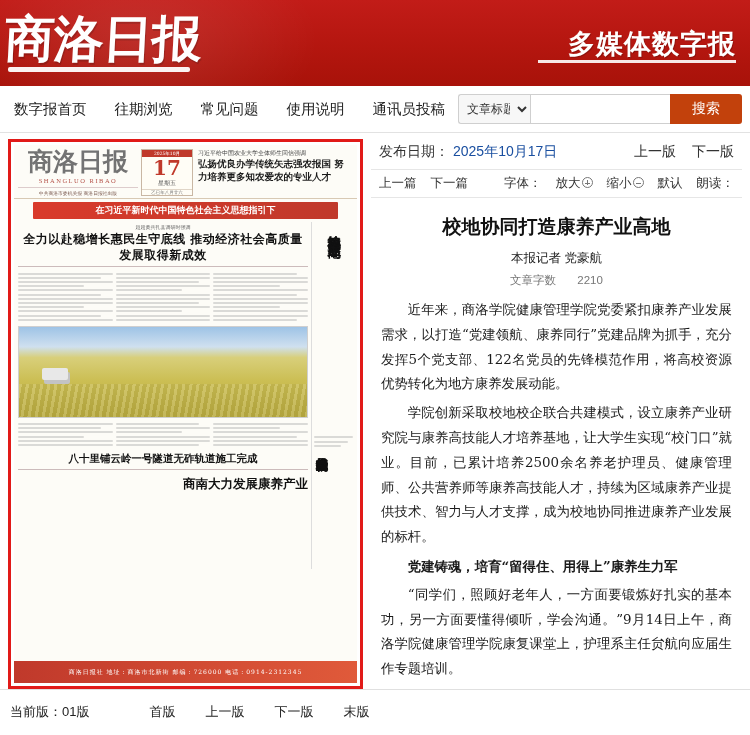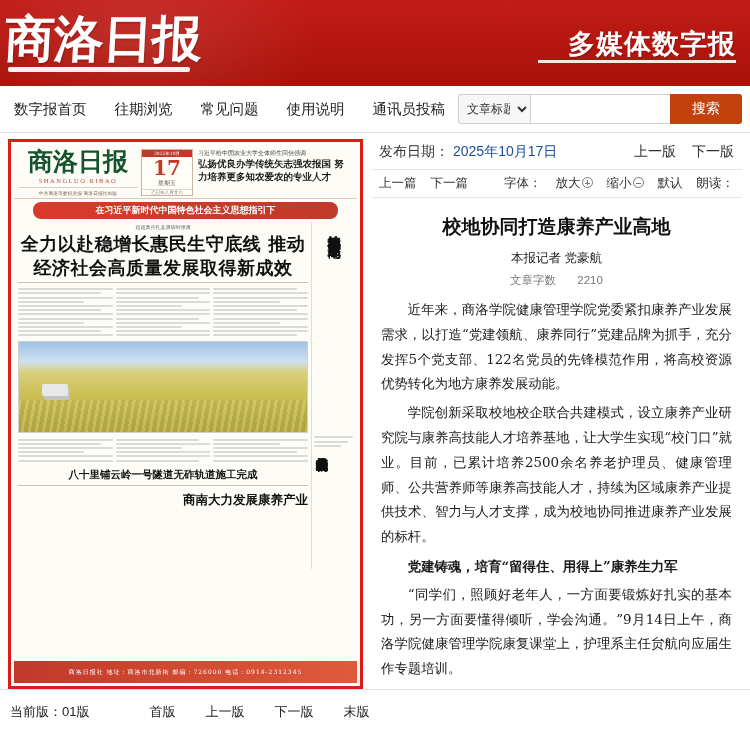--- a/index.html
+++ b/index.html
@@ -163,21 +163,21 @@
     border-bottom: 1px solid #d8c9b4;
   }
   .p-nameplate {
     width: 120px;
     text-align: center;
     flex: none;
   }
   .p-nameplate .big {
     font-size: 25px;
     font-weight: bold;
-    color: #14532d;
+    color: #737373;
     letter-spacing: 0px;
     line-height: 1.05;
     font-family: "DejaVu Serif", serif;
   }
   .p-nameplate .pinyin {
     font-size: 6.5px;
     color: #b5534a;
     letter-spacing: 1.5px;
     margin-top: 2px;
     font-family: "Liberation Serif", serif;
@@ -217,38 +217,38 @@
     margin-bottom: 1px;
   }
   .p-redbar {
     margin: 3px 19px;
     background: linear-gradient(90deg, #d93a2b, #c0392b);
     color: #fff;
     text-align: center;
     font-size: 9px;
     padding: 2px 0;
     font-weight: bold;
-    border-radius: 8px;
+    border-radius: 1px;
   }
   .p-body {
     display: flex;
     padding: 0 4px;
     gap: 3px;
   }
   .p-col-left { flex: 1; }
   .p-col-right {
     width: 42px;
     flex: none;
     border-left: 1px solid #ddd;
     padding-left: 2px;
   }
   .p-byline { font-size: 5px; color:#666; text-align:center; margin: 2px 0; }
   .p-main-title {
     text-align: center;
-    font-size: 18px;
+    font-size: 12px;
     font-weight: bold;
     color: #111;
     line-height: 1.3;
     letter-spacing: 0.5px;
     margin: 2px 0 3px 0;
   }
   .p-rule { height:1px; background:#cbb; margin: 3px 0; }
   .p-cols3 { display:flex; gap:3px; }
   .p-textcol { flex:1; }
   .fakeline { height:2px; background:#bdbdbd; margin:2.2px 0; border-radius:1px; opacity:.55;}

